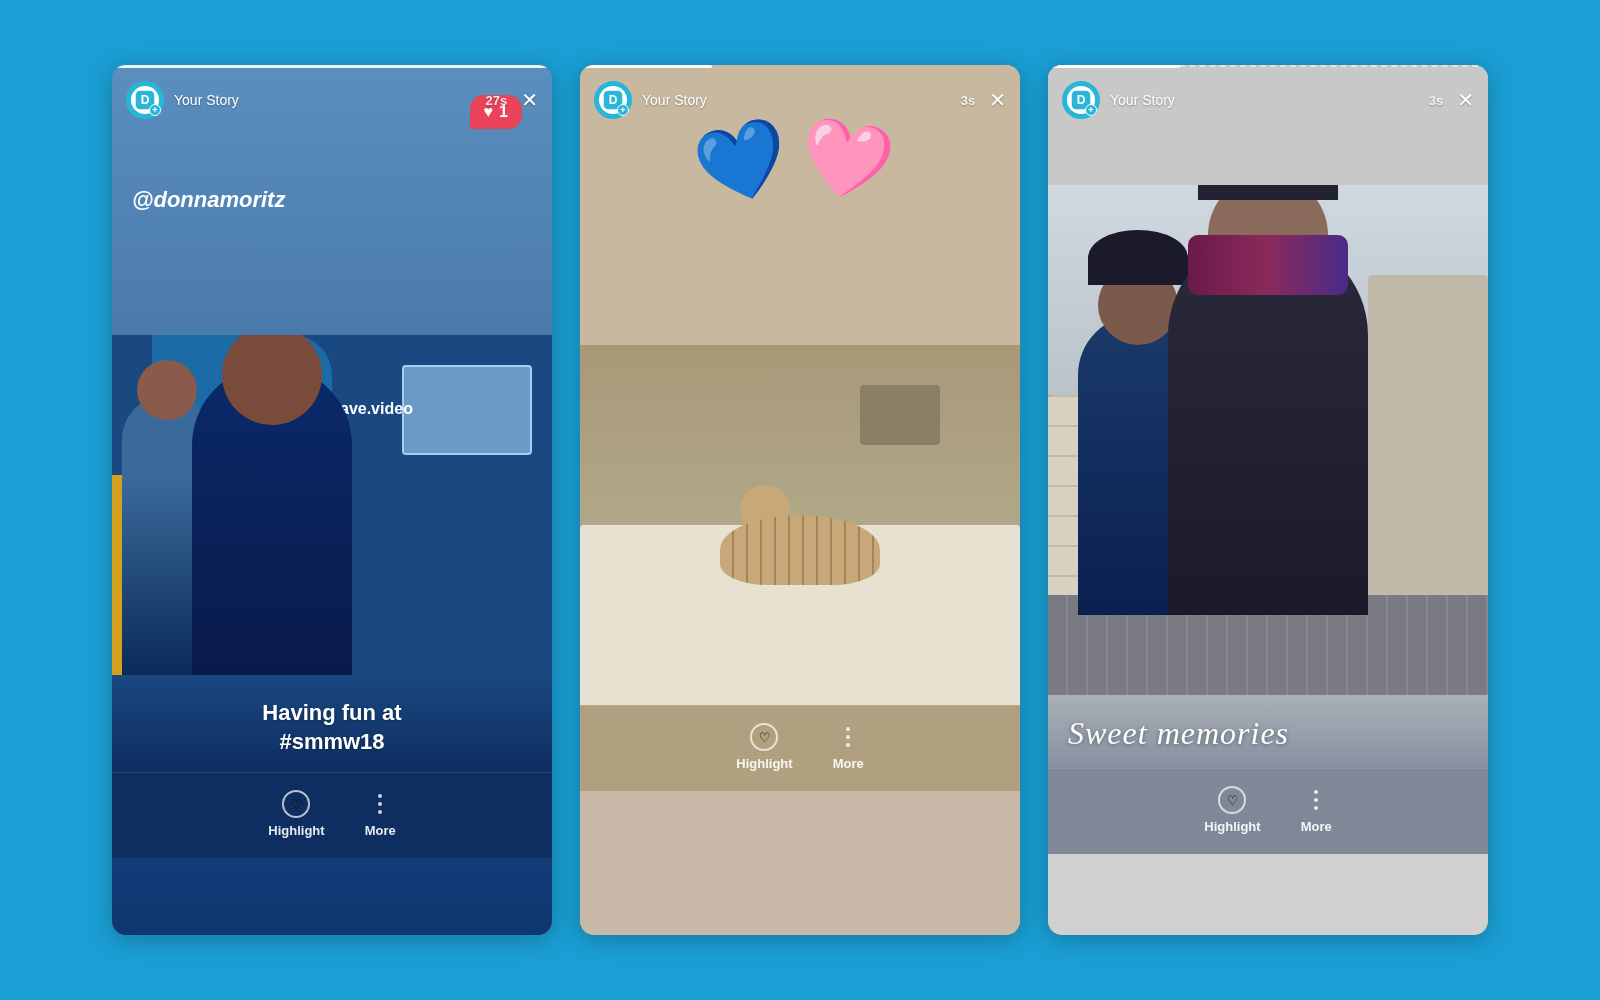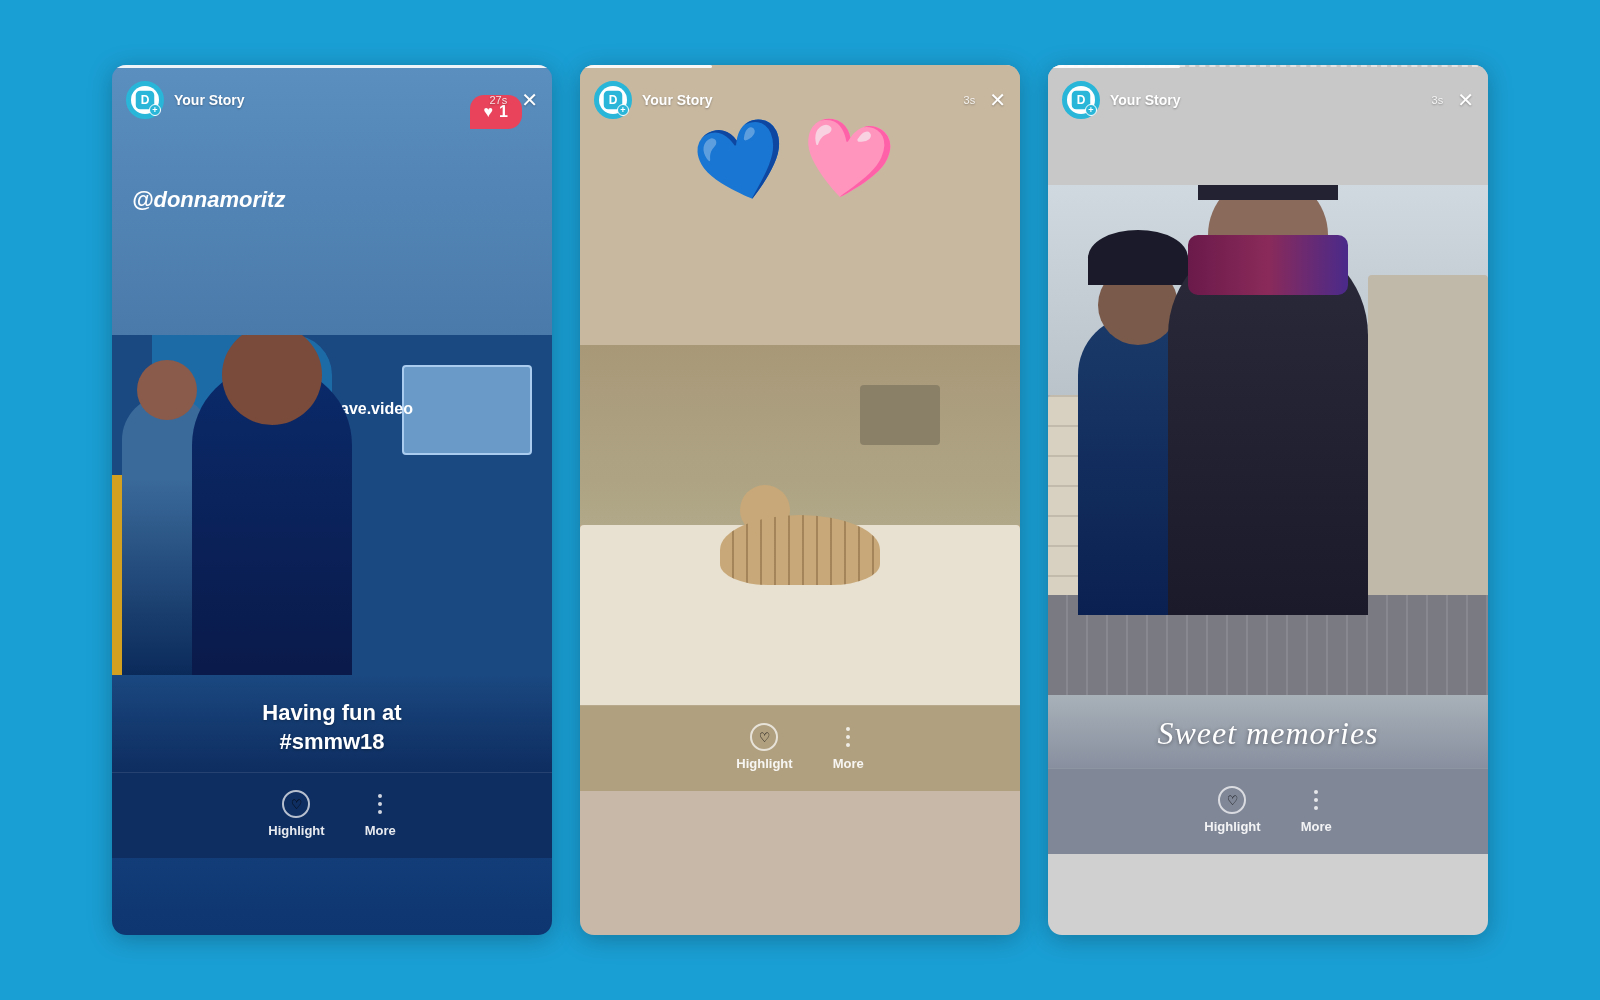--- a/index.html
+++ b/index.html
@@ -89,29 +89,29 @@
       font-size: 9px;
       color: white;
       display: flex;
       align-items: center;
       justify-content: center;
       border: 1px solid white;
     }
     .story-title {
       color: white;
       font-size: 14px;
-      font-weight: 700;
+      font-weight: 400;
       margin-left: 10px;
       flex: 1;
       text-shadow: 0 1px 2px rgba(0,0,0,0.3);
     }
     .story-time {
       color: rgba(255,255,255,0.85);
-      font-size: 11px;
-      font-weight: 400;
+      font-size: 13px;
+      font-weight: 700;
       margin-left: 6px;
       text-shadow: 0 1px 2px rgba(0,0,0,0.3);
     }
     .close-btn {
       color: white;
       font-size: 20px;
       margin-left: 14px;
       cursor: pointer;
       text-shadow: 0 1px 2px rgba(0,0,0,0.3);
       line-height: 1;
@@ -504,21 +504,20 @@
       width: 160px;
       height: 60px;
       background: linear-gradient(90deg, #6a1a4a, #8a2a5a, #4a2a8a);
       border-radius: 10px;
       z-index: 2;
     }
 
     .card3-bottom {
       background: linear-gradient(180deg, #a8b0b8 0%, #8890a0 100%);
       padding: 20px 20px 16px;
-      text-align: center;
     }
     .card3-caption {
       color: white;
       font-size: 32px;
       font-weight: 400;
       font-family: 'Georgia', cursive, serif;
       font-style: italic;
       text-shadow: 0 1px 4px rgba(0,0,0,0.4);
       letter-spacing: 1px;
     }

